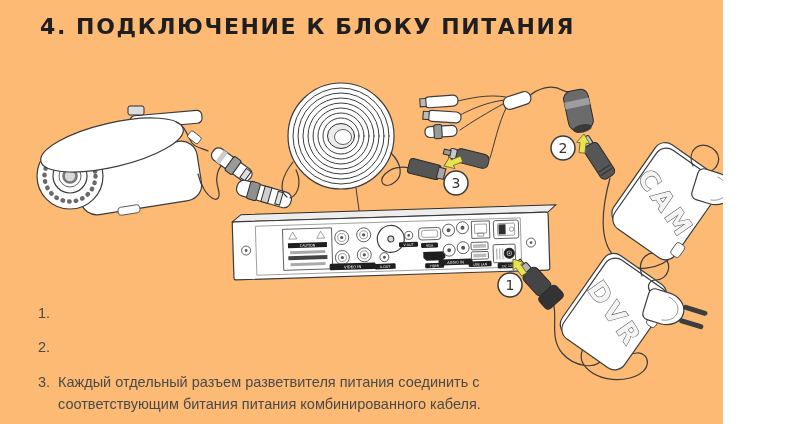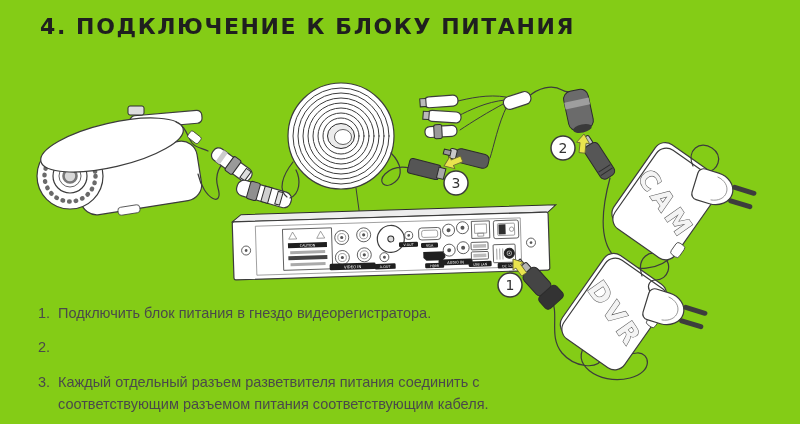--- a/index.html
+++ b/index.html
@@ -1,16 +1,16 @@
 <!DOCTYPE html>
 <html><head>
 <meta charset="utf-8">
 <style>
   html,body{margin:0;padding:0;background:#fff}
-  .stage{position:relative;width:800px;height:424px;background:#84cc16;overflow:hidden;
+  .stage{position:relative;width:723px;height:424px;background:#fdba74;overflow:hidden;
          font-family:"Liberation Sans",sans-serif}
   .title{position:absolute;left:40px;top:14px;font-family:"DejaVu Sans",sans-serif;
          font-weight:800;font-size:22px;letter-spacing:1.6px;color:#1f1f1f;white-space:nowrap}
   .instructions{position:absolute;left:38px;top:302px;width:548px;color:#4a4a4a;font-size:14.5px}
   .instr{display:flex;margin-bottom:12px;line-height:1.55}
   .instr .num{flex:0 0 20px}
   .diagram{position:absolute;left:0;top:0}
   .ln{fill:none;stroke:#3c3c3c;stroke-width:1.2;stroke-linecap:round}
   .thin{fill:none;stroke:#3c3c3c;stroke-width:1;stroke-linecap:round}
   .hair{fill:none;stroke:#7a7a7a;stroke-width:.7}
@@ -286,24 +286,23 @@
     </g>
     <g class="callout">
       <circle cx="456" cy="183" r="12"></circle>
       <text x="456" y="188">3</text>
     </g>
   </svg>
 
   <div class="instructions">
     <div class="instr">
       <span class="num">1.</span>
-      <span class="txt">Подключить блок питания в гнездо видеорегистратора.</span>
     </div>
     <div class="instr">
       <span class="num">2.</span>
     </div>
     <div class="instr">
       <span class="num">3.</span>
-      <span class="txt">Каждый отдельный разъем разветвителя питания соединить с соответствующим разъемом питания соответствующим кабеля.</span>
+      <span class="txt">Каждый отдельный разъем разветвителя питания соединить с соответствующим битания питания комбинированного кабеля.</span>
     </div>
   </div>
 
 </div>
 
 </body></html>

